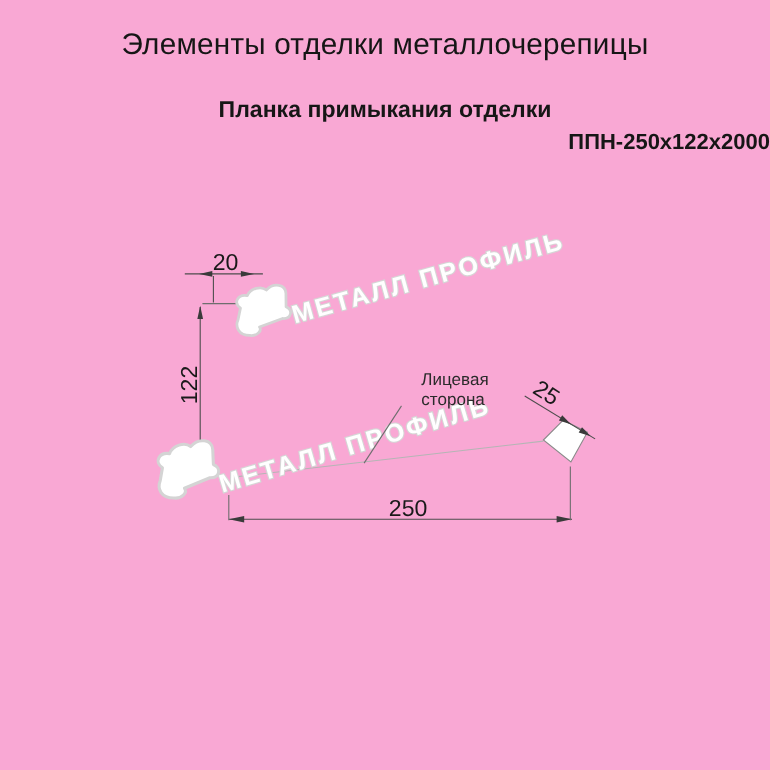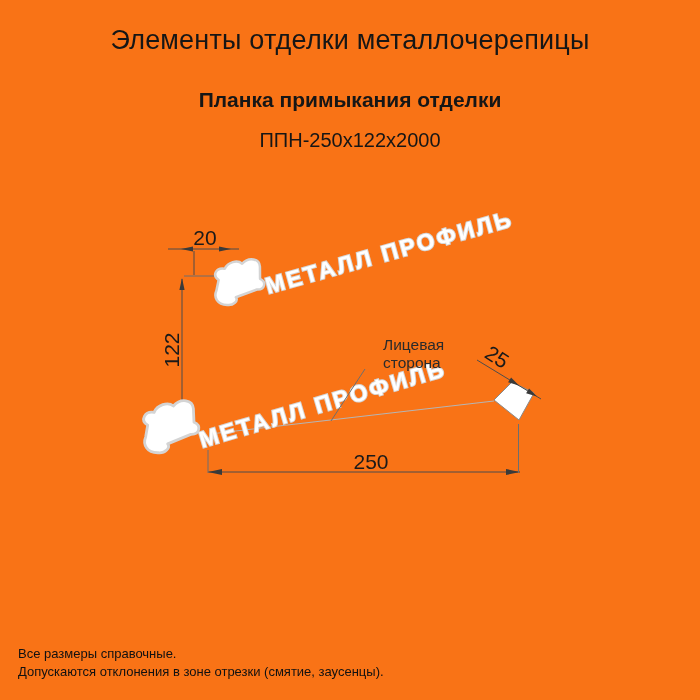--- a/index.html
+++ b/index.html
@@ -1,21 +1,21 @@
 <!DOCTYPE html>
 <html><head>
 <meta charset="utf-8">
 <style>
   html,body{margin:0;padding:0;background:#ffffff;}
-  #page{position:relative;width:700px;height:700px;background:#f97316;overflow:hidden;
+  #page{position:relative;width:700px;height:700px;background:#f9a8d4;overflow:hidden;
         font-family:"Liberation Sans",sans-serif;}
   .hdr{position:absolute;left:0;width:700px;text-align:center;color:#161616;line-height:1;}
   #title{top:27px;font-size:27px;font-weight:400;letter-spacing:.2px;}
   #subtitle{top:89px;font-size:21px;font-weight:700;}
-  #pcode{top:130px;font-size:20px;font-weight:400;}
+  #pcode{top:119px;font-size:20px;font-weight:700;text-align:right;}
   #drawing{position:absolute;left:0;top:0;}
   .dimline{stroke:#4d4d4d;stroke-width:1;fill:none;}
   .thin{stroke:#6e6e6e;stroke-width:1;fill:none;}
   .faint{stroke:#b5b5b5;stroke-width:1;fill:none;}
   .arrow{fill:#3a3a3a;stroke:none;}
   .dimtext{font-family:"Liberation Sans",sans-serif;font-size:21px;fill:#1a1a1a;}
   .lbltext{font-family:"Liberation Sans",sans-serif;font-size:15.5px;fill:#2b2b2b;}
   .wmtext{font-family:"Liberation Sans",sans-serif;font-size:23px;font-weight:700;
           fill:#ffffff;stroke:#d6d6d6;stroke-width:2;paint-order:stroke;letter-spacing:2.5px;}
   .wmlogo{fill:#ffffff;stroke:#d4d4d4;stroke-width:2.5;stroke-linejoin:round;}
@@ -70,18 +70,14 @@
     <line x1="365" y1="369" x2="331" y2="421" class="thin"></line>
     <text class="lbltext" x="383" y="350">Лицевая</text>
     <text class="lbltext" x="383" y="368">сторона</text>
 
     <text class="dimtext" x="205" y="245" text-anchor="middle">20</text>
     <text class="dimtext" transform="translate(179,350) rotate(-90)" x="0" y="0" text-anchor="middle">122</text>
     <text class="dimtext" x="371" y="469" text-anchor="middle">250</text>
     <text class="dimtext" transform="translate(493,363) rotate(33)" x="0" y="0" text-anchor="middle">25</text>
   </svg>
 
-  <div id="footer">
-    <div>Все размеры справочные.</div>
-    <div>Допускаются отклонения в зоне отрезки (смятие, заусенцы).</div>
-  </div>
 
 </div>
 
 </body></html>

